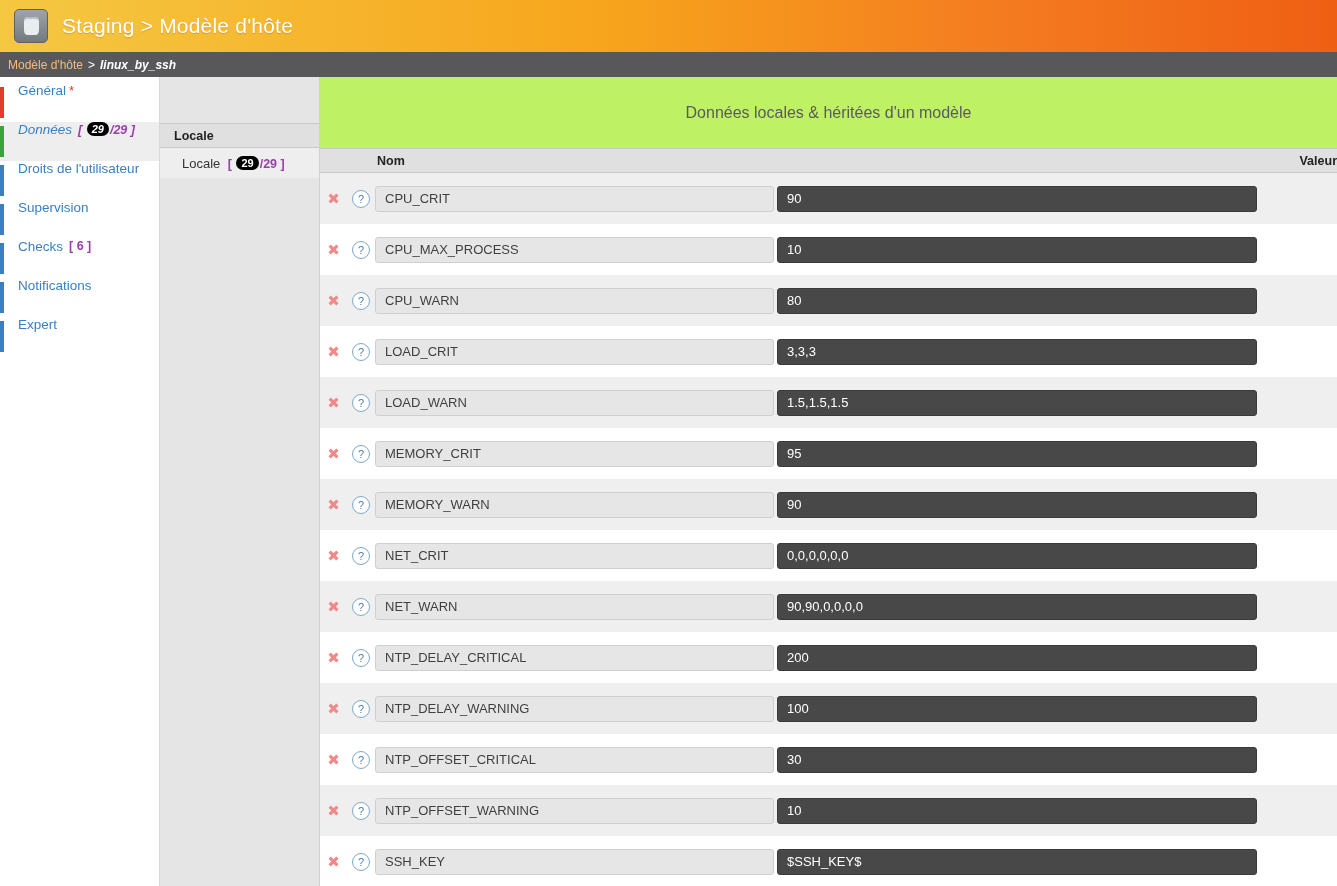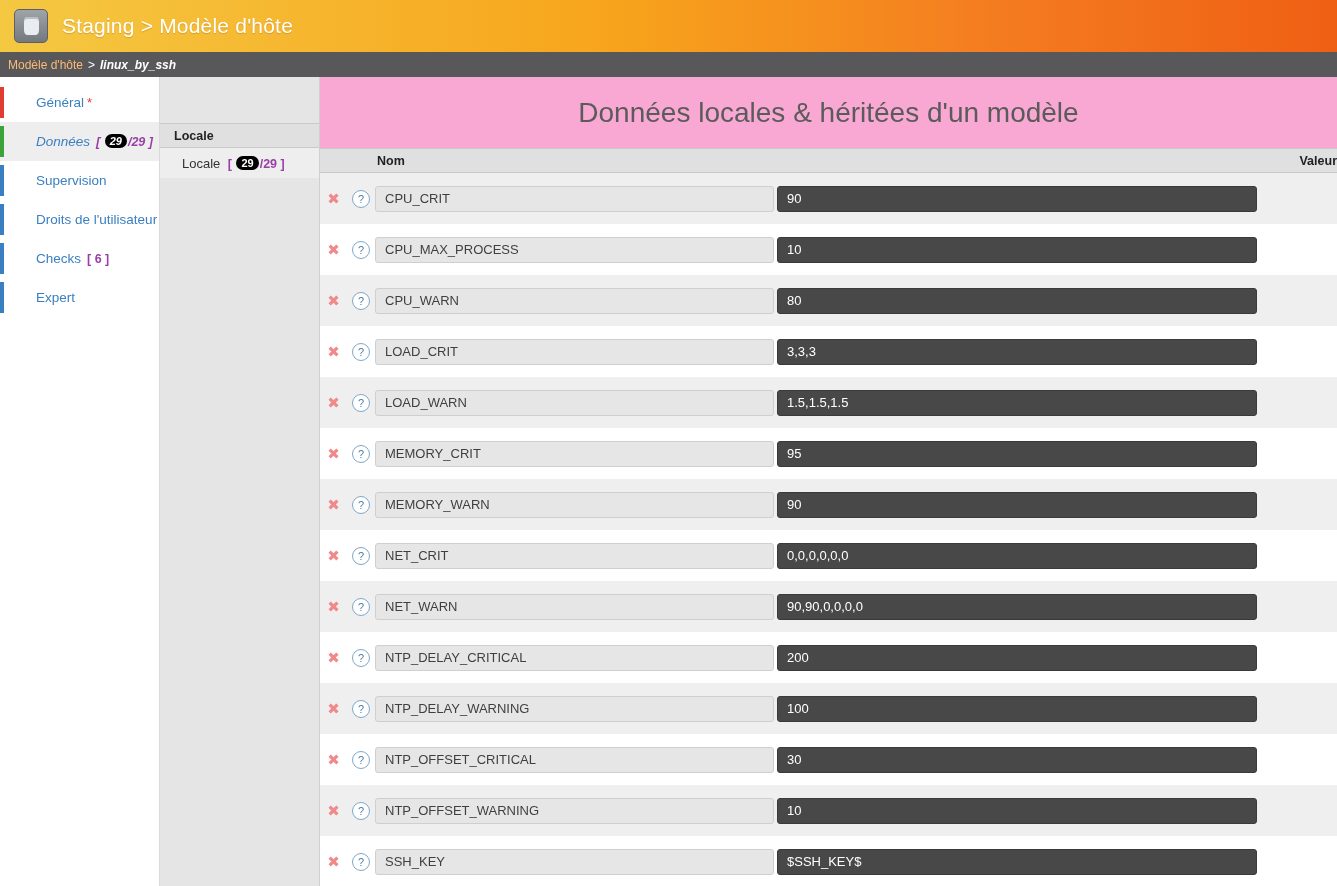--- a/index.html
+++ b/index.html
@@ -68,22 +68,21 @@
     width: 160px;
     flex: none;
     background: #ffffff;
     border-right: 1px solid #d9d9d9;
     padding-top: 6px;
   }
   .nav-item {
     position: relative;
     height: 39px;
     display: flex;
-    align-items: center;
-    padding-left: 36px;
+    padding-left: 18px;
     font-size: 13.5px;
     color: #3a7fc1;
     cursor: pointer;
   }
   .nav-item .bar {
     position: absolute;
     left: 0; top: 4px; bottom: 4px;
     width: 4px;
   }
   .nav-item.general .bar { background: #e03c31; }
@@ -145,23 +144,23 @@
     background: #ffffff;
     display: flex;
     flex-direction: column;
     min-width: 0;
   }
   .main-title {
     height: 71px;
     display: flex;
     align-items: center;
     justify-content: center;
-    font-size: 28px;
+    font-size: 16px;
     color: #5b5b5b;
-    background: #f9a8d4;
+    background: #bef264;
   }
   .table-head {
     height: 25px;
     background: #e0e0e0;
     border-top: 1px solid #c9c9c9;
     border-bottom: 1px solid #c9c9c9;
     display: flex;
     align-items: center;
     font-size: 12.5px;
     font-weight: bold;
@@ -255,36 +254,40 @@
       <span>Général</span>
       <span class="star">*</span>
     </div>
 
     <div class="nav-item donnees selected">
       <span class="bar"></span>
       <span>Données</span>
       <span class="cnt">[&nbsp;<span class="badge">29</span><span class="slash">/29</span>&nbsp;]</span>
     </div>
 
+    <div class="nav-item droits">
+      <span class="bar"></span>
+      <span>Droits de l'utilisateur</span>
+    </div>
+
     <div class="nav-item supervision">
       <span class="bar"></span>
       <span>Supervision</span>
-    </div>
-
-    <div class="nav-item droits">
-      <span class="bar"></span>
-      <span>Droits de l'utilisateur</span>
     </div>
 
     <div class="nav-item checks">
       <span class="bar"></span>
       <span>Checks</span>
       <span class="cnt">[ 6 ]</span>
     </div>
 
+    <div class="nav-item notifications">
+      <span class="bar"></span>
+      <span>Notifications</span>
+    </div>
 
     <div class="nav-item expert">
       <span class="bar"></span>
       <span>Expert</span>
     </div>
 
   </div>
 
   <div class="subcol">
     <div class="subhead">Locale</div>

